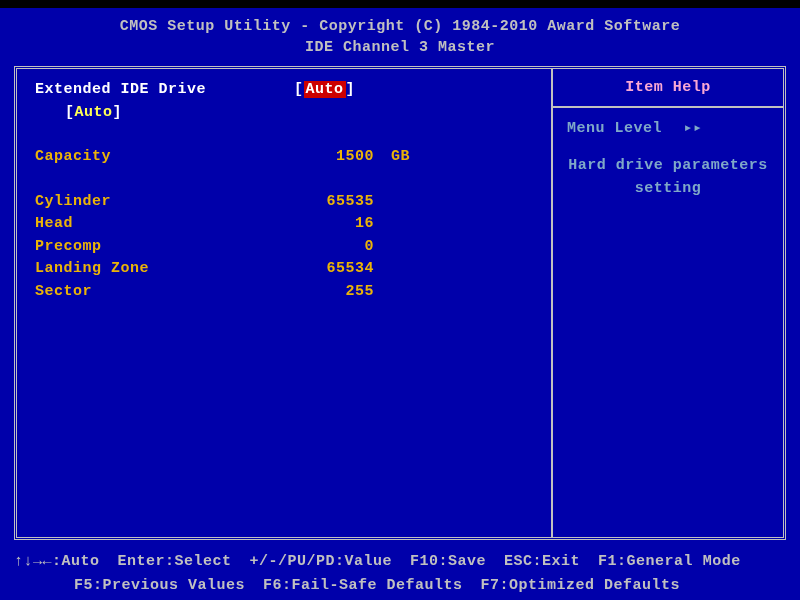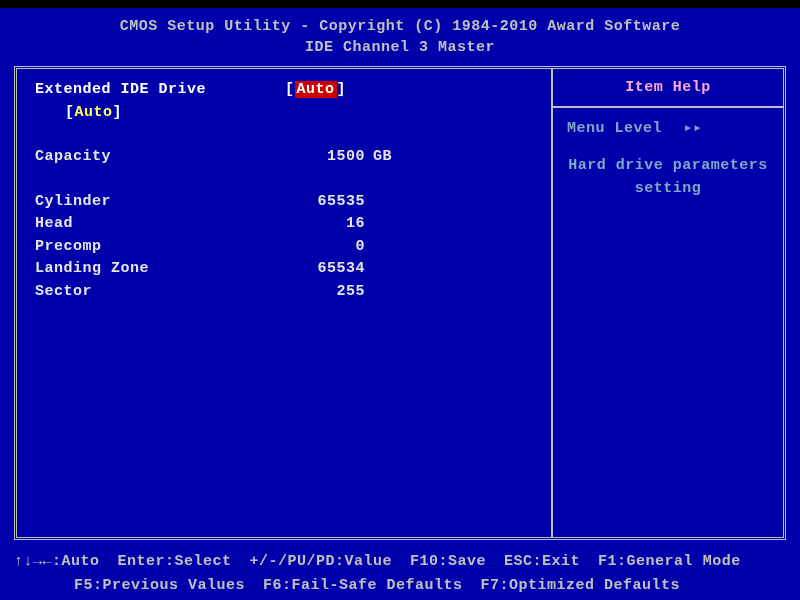--- a/index.html
+++ b/index.html
@@ -60,35 +60,36 @@
       margin-left: 12px;
       color: #7fa8c8;
     }
     .help-text {
       line-height: 1.5;
       text-align: center;
     }
     .setting-row {
       display: flex;
       line-height: 1.5;
+      gap: 9px;
     }
     .setting-label {
       width: 220px;
     }
     .setting-value {
       width: 110px;
       text-align: right;
     }
     .setting-unit {
       margin-left: 8px;
     }
     .editable .setting-label { color: #ffffff; }
     .editable .brackets { color: #ffffff; }
     .editable .val { color: #ffff55; }
-    .readonly { color: #e5e5e5; }
+    .readonly { color: #eab308; }
     .selected .val {
       background: #cc0000;
       color: #ffffff;
       padding: 0 2px;
     }
     .bracket-wrap {
       text-align: left;
       margin-left: 30px;
     }
     .gap { height: 22px; }

